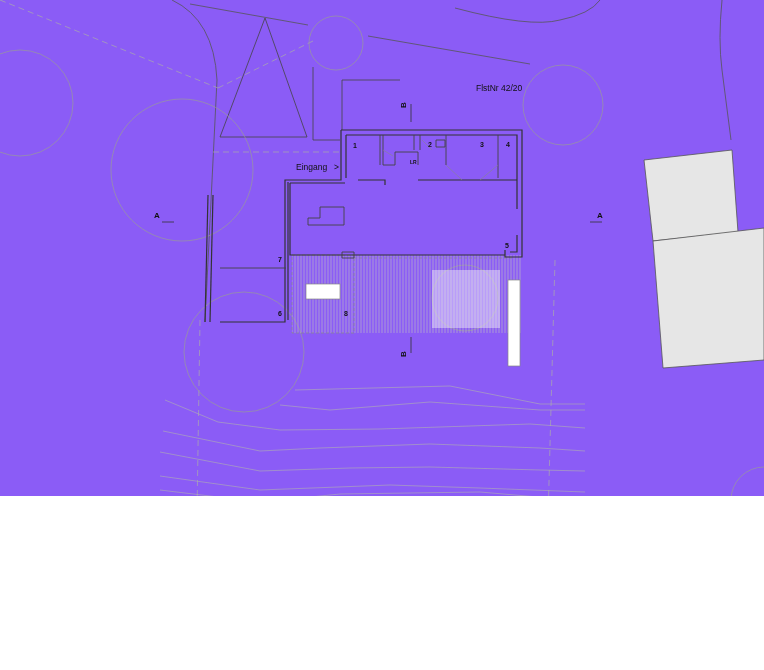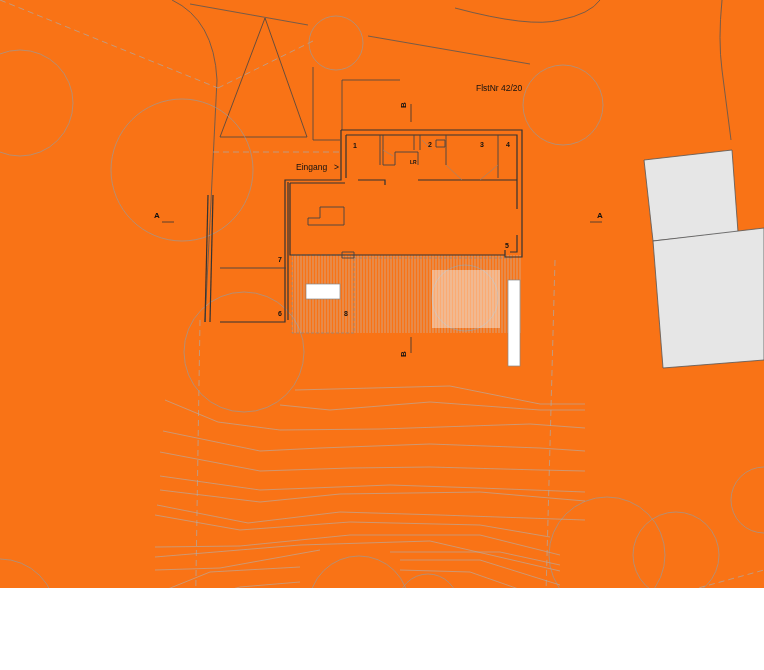--- a/index.html
+++ b/index.html
@@ -1,16 +1,16 @@
 <!DOCTYPE html>
 <html><head>
 <meta charset="utf-8">
 <style>
   html,body{margin:0;padding:0;background:#fff;}
-  #stage{position:relative;width:764px;height:588px;overflow:hidden;background:#f97316;font-family:"Liberation Sans",sans-serif;}
+  #stage{position:relative;width:764px;height:496px;overflow:hidden;background:#8b5cf6;font-family:"Liberation Sans",sans-serif;}
   svg{position:absolute;left:0;top:0;}
   .lbl{font-family:"Liberation Sans",sans-serif;fill:#111;}
   .room{font-size:7px;font-weight:bold;}
   .big{font-size:8.5px;}
   .sec{font-size:8px;font-weight:bold;}
 </style>
 </head>
 <body>
 
 <div id="stage">

